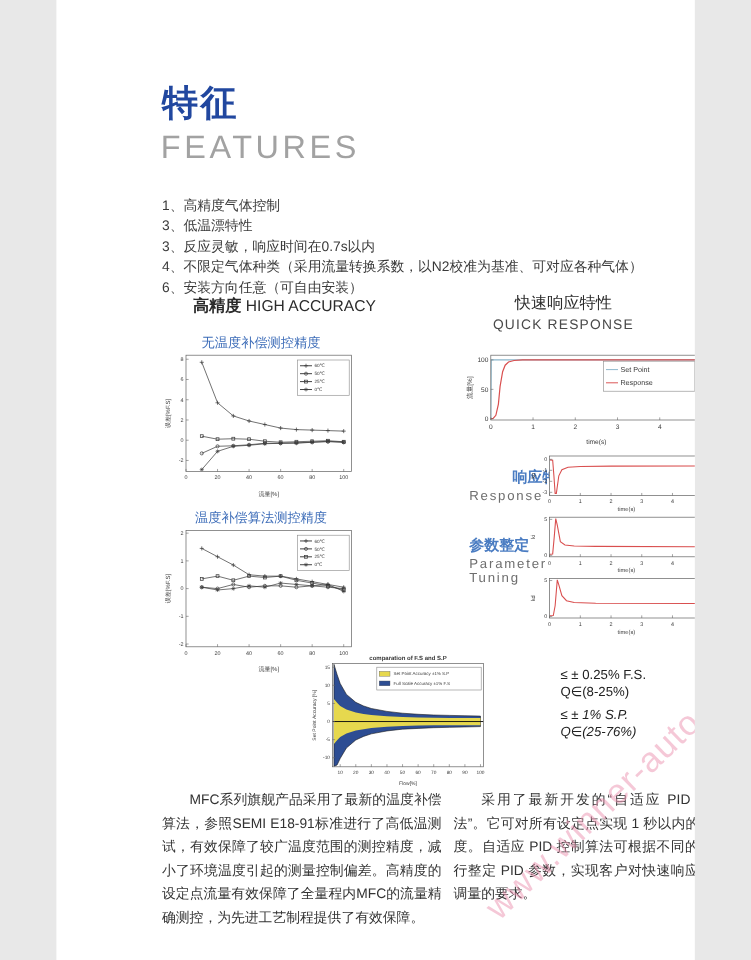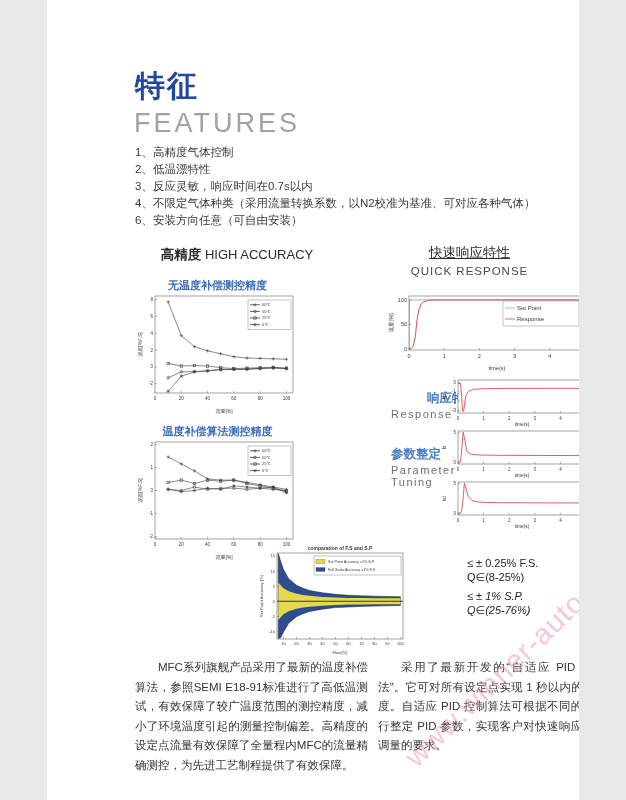--- a/index.html
+++ b/index.html
@@ -1,46 +1,46 @@
 <!DOCTYPE html>
 <html><head>
 <meta charset="utf-8">
 <style>
   html,body{margin:0;padding:0;background:#e8e8e8;}
   .page{position:relative;width:532px;height:800px;background:#ffffff;margin:0 auto;
         font-family:"Liberation Sans","DejaVu Sans",sans-serif;overflow:hidden;}
   .abs{position:absolute;}
   .title-cn{left:88px;top:66px;font-size:30px;font-weight:bold;color:#21479f;letter-spacing:2px;}
   .title-en{left:87px;top:108px;font-size:27px;color:#a2a2a2;letter-spacing:3px;}
-  .features{left:88px;top:144px;font-size:11.5px;color:#3a3a3a;line-height:17px;}
+  .features{left:88px;top:164px;font-size:11.5px;color:#3a3a3a;line-height:17px;}
   .sec-head-l{left:80px;top:246px;width:220px;text-align:center;font-size:13px;color:#2b2b2b;}
   .sec-head-l b{font-size:13.5px;}
   .sec-head-r{left:330px;top:244px;width:185px;text-align:center;color:#2b2b2b;}
-  .sec-head-r .cn{font-size:13.5px;text-decoration:underline;}
+  .sec-head-r .cn{font-size:13.5px;}
   .sec-head-r .en{font-size:11.5px;color:#4a4a4a;letter-spacing:1px;margin-top:3px;}
-  .chart-title{width:165px;text-align:center;font-size:11px;font-weight:bold;color:#3c6cb8;}
+  .chart-title{width:165px;text-align:center;font-size:11px;font-weight:normal;color:#3c6cb8;}
   .blue-label{font-size:12.5px;color:#4a7cc2;font-weight:bold;}
   .gray-label{font-size:11px;color:#6e6e6e;letter-spacing:1.5px;}
   .spec{font-size:11px;color:#222;line-height:14px;}
   .para{font-size:11.5px;color:#333;line-height:19.5px;text-align:justify;text-indent:2em;}
   .watermark{left:272px;top:640px;width:400px;text-align:center;font-size:29px;letter-spacing:1px;
              color:rgba(236,145,176,0.5);transform:rotate(-44deg);pointer-events:none;}
   svg{display:block;font-family:inherit;}
 </style>
 </head>
 <body>
 
 <div class="page">
 
   <div class="abs title-cn">特征</div>
   <div class="abs title-en">FEATURES</div>
 
   <div class="abs features">
     <div>1、高精度气体控制</div>
-    <div>2、低温漂特性</div>
+    <div>3、低温漂特性</div>
     <div>3、反应灵敏，响应时间在0.7s以内</div>
     <div>4、不限定气体种类（采用流量转换系数，以N2校准为基准、可对应各种气体）</div>
     <div>6、安装方向任意（可自由安装）</div>
   </div>
 
   <div class="abs sec-head-l">
     <b>高精度</b>
     <span>HIGH ACCURACY</span>
   </div>
   <div class="abs sec-head-r">

